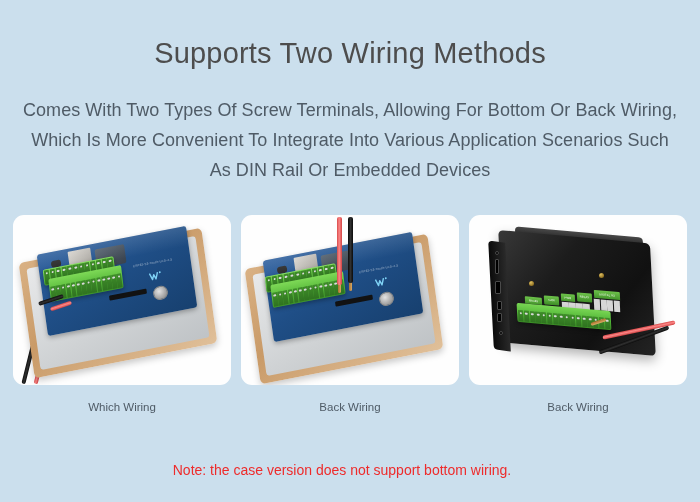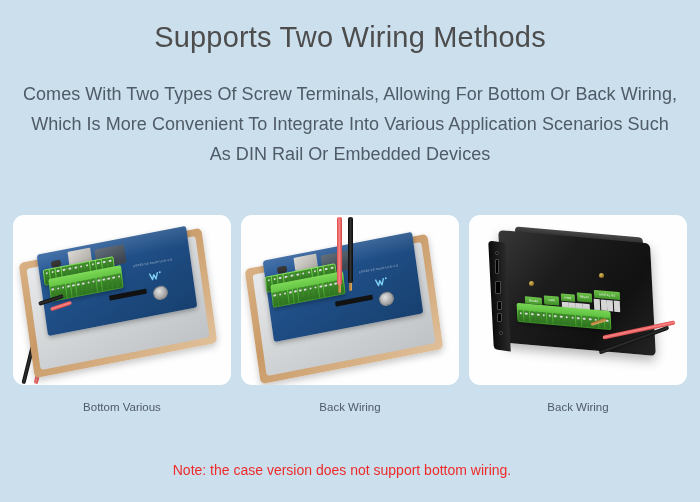--- a/index.html
+++ b/index.html
@@ -12,21 +12,21 @@
     font-family: "Liberation Sans", sans-serif;
     position: relative;
   }
 
   .page-title {
     text-align: center;
     font-size: 29px;
     font-weight: 400;
     color: #4d4d4d;
     letter-spacing: 0.2px;
-    padding-top: 20px;
+    padding-top: 36px;
     line-height: 1.2;
   }
 
   .page-desc {
     text-align: center;
     font-size: 18px;
     color: #4f5b66;
     line-height: 30px;
     width: 660px;
     margin: 24px auto 0 auto;
@@ -357,21 +357,21 @@
             <i class="term-pin"></i>
             <i class="term-pin"></i>
           <i class="term-pin"></i>
             <i class="term-pin"></i>
         </div>
 
         <div class="wire wire-black" style="width:4px;height:26px;left:36px;top:72px;transform:rotate(72deg);"></div>
         <div class="wire wire-red" style="width:4px;height:22px;left:46px;top:80px;transform:rotate(72deg);"></div>
       </div>
     </div>
-    <div class="caption">Bottom Various</div>
+    <div class="caption">Which Wiring</div>
   </div>
 
   <div class="panel-col">
     <div class="photo-card">
       <div class="scene">
 
         <div class="baseplate" style="left:10px;top:36px;">
           <div class="baseplate-inner"></div>
         </div>
 

